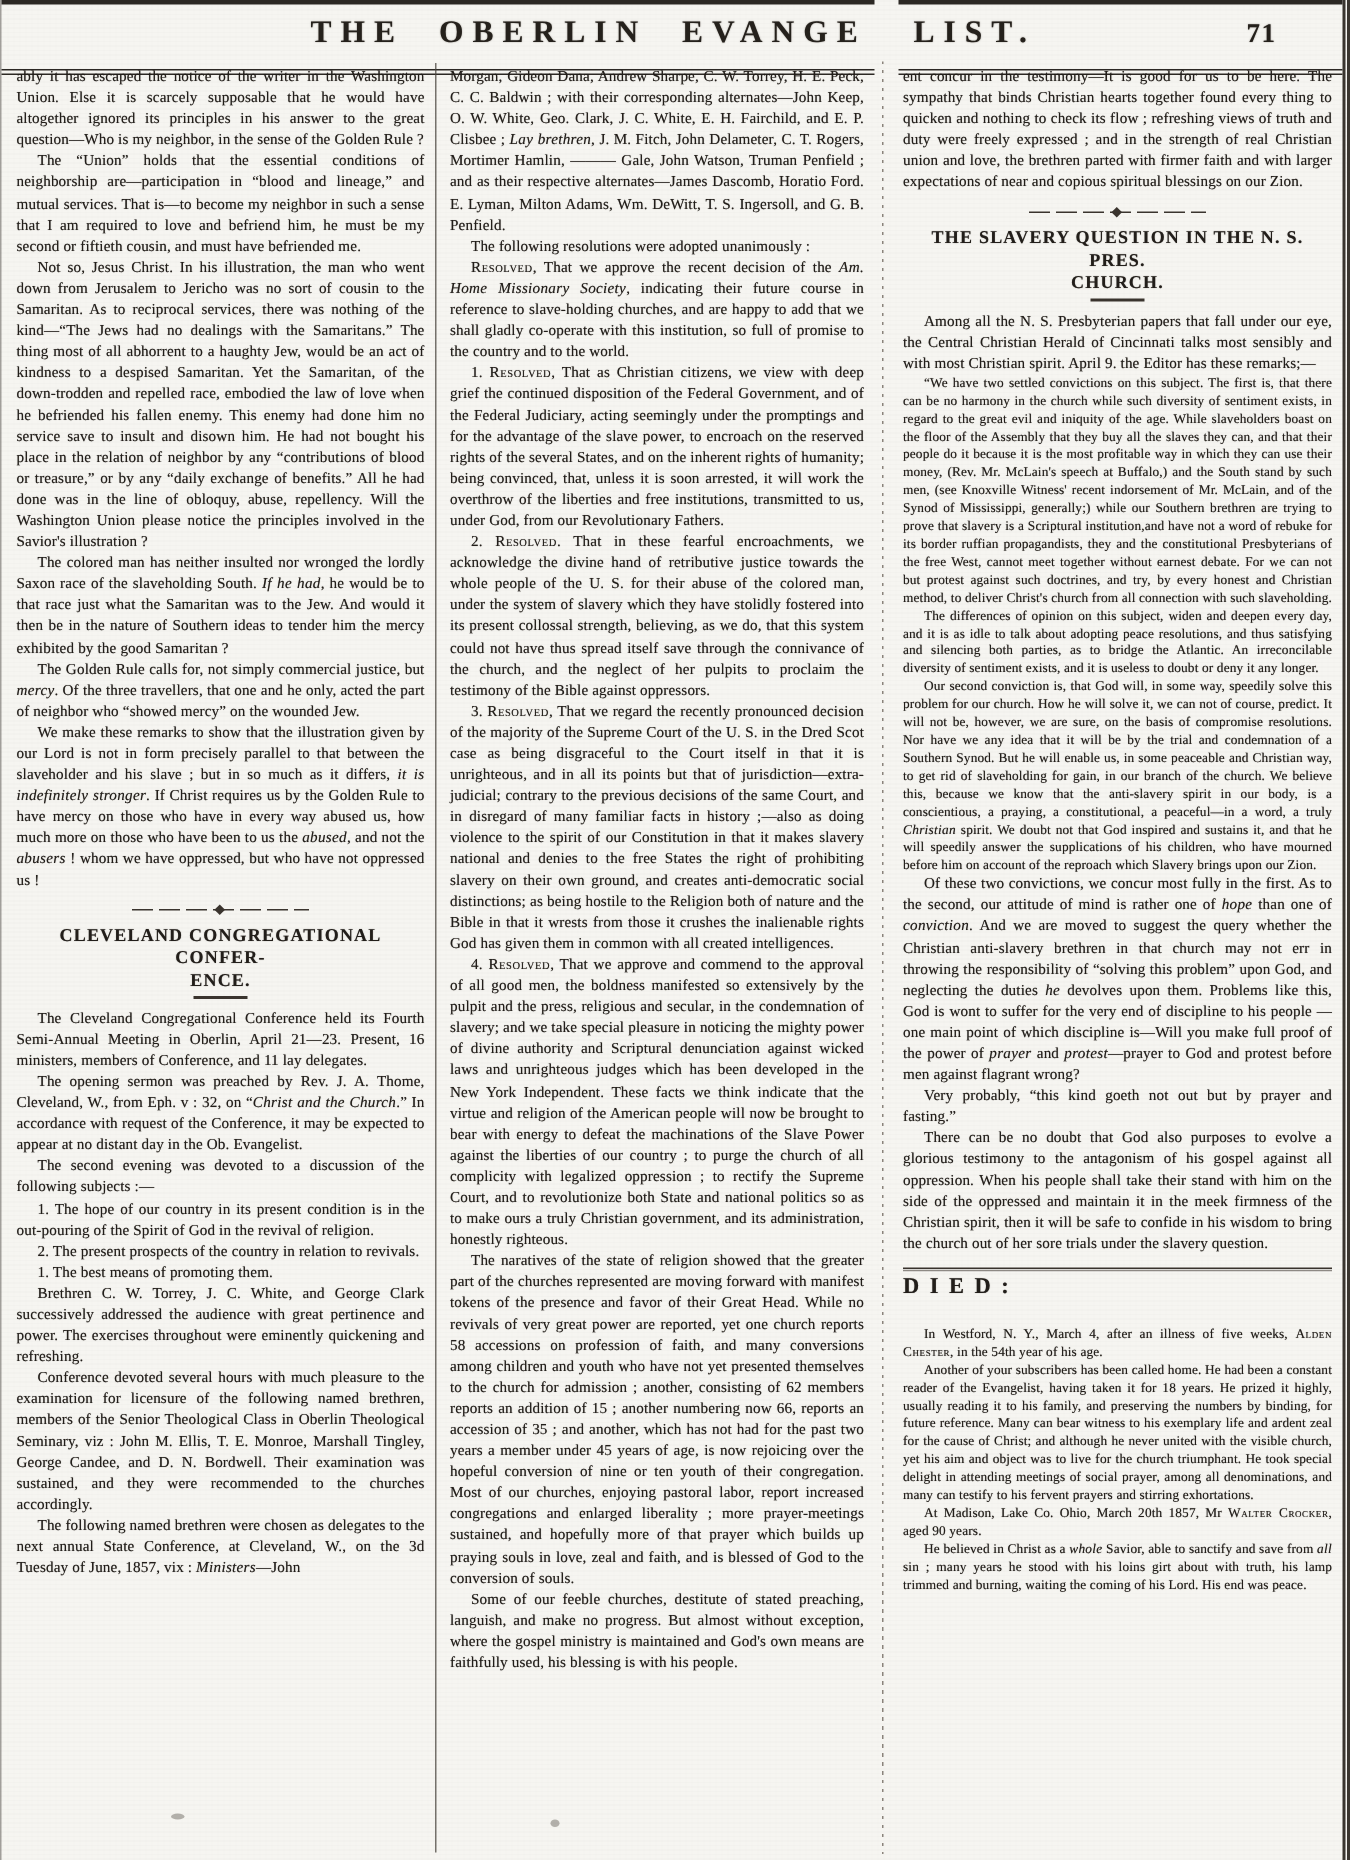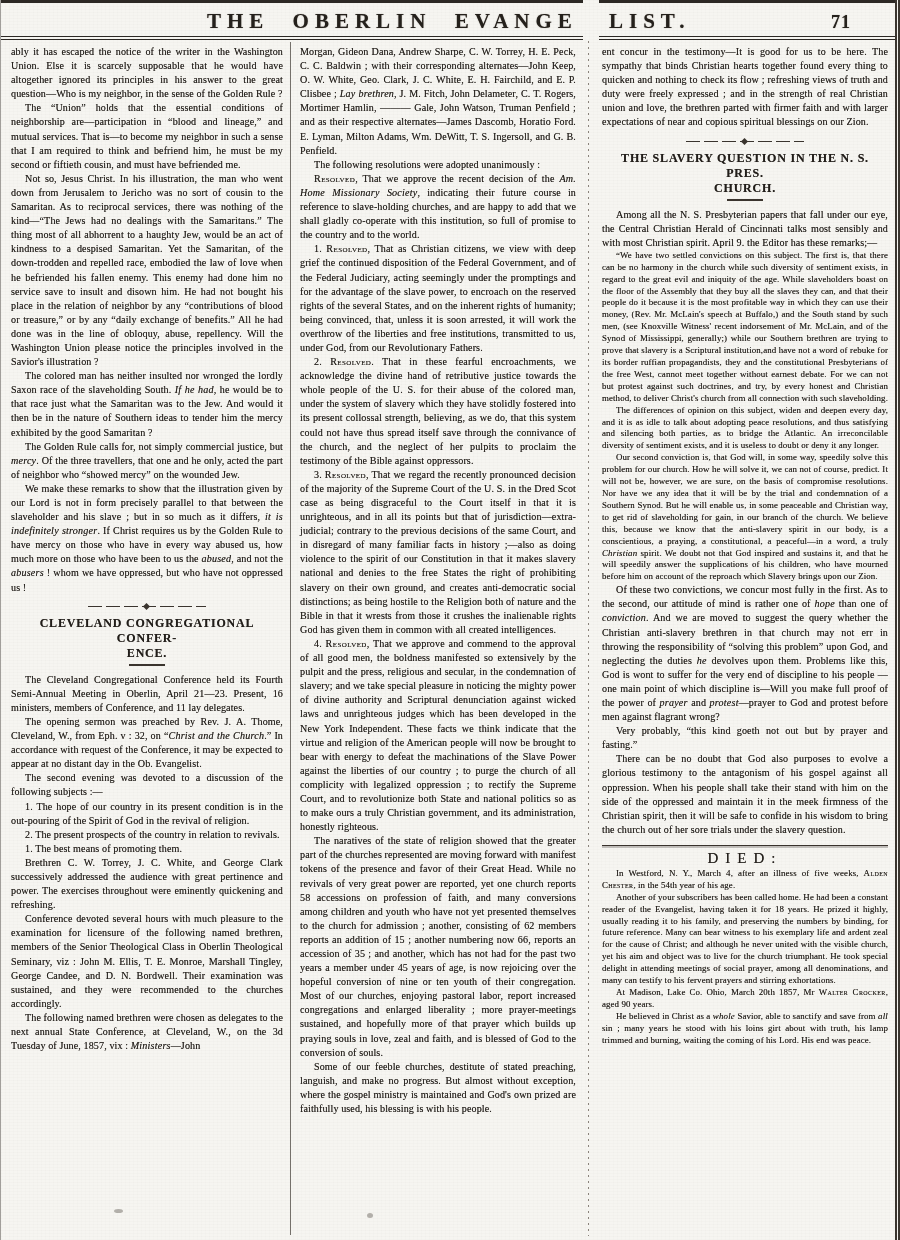--- a/index.html
+++ b/index.html
@@ -13,21 +13,21 @@
     background-color:#f6f5f1;
     background-image:
       repeating-linear-gradient(0deg, rgba(60,50,40,0.014) 0 1px, transparent 1px 3px),
       repeating-linear-gradient(90deg, rgba(60,50,40,0.012) 0 1px, transparent 1px 4px);
     color:#221e1a;
     border-right:5px double #3a352f;
     border-left:1px solid rgba(60,55,50,.45);
   }
   
   .masthead{position:absolute;top:0;left:0;right:0;height:41px;}
-  .mast-seg{position:absolute;top:0;height:40px;box-sizing:border-box;
+  .mast-seg{position:absolute;top:0;height:50px;box-sizing:border-box;
     border-top:3px solid #2c2824;border-bottom:4px double #2c2824;}
   .seg-left{left:0;width:582px;}
   .seg-right{left:598px;right:0;}
   .mast-title{
     position:absolute;top:6px;font-weight:bold;font-size:21px;
     letter-spacing:6px;word-spacing:12px;color:#25211c;
     text-shadow:0 0 1px rgba(40,30,20,.5);white-space:nowrap;
   }
   .title-left{left:206px;}
   .title-right{left:10px;}
@@ -51,21 +51,21 @@
     text-shadow:0 0 .5px rgba(30,25,20,.6);letter-spacing:.1px;}
   .para.noindent{text-indent:0;}
   .para.small{font-size:8.9px;line-height:11.9px;}
   .para i{letter-spacing:.2px;}
   .sc{font-variant:small-caps;letter-spacing:.4px;}
   .article-heading{
     margin:7px 0 2px;text-align:center;font-size:12px;font-weight:bold;
     letter-spacing:.8px;line-height:15px;text-shadow:0 0 .6px rgba(30,25,20,.6);
   }
   .died-heading{
-    margin:4px 0 1px;text-align:center;font-size:15px;font-weight:normal;
+    margin:4px 0 17px;text-align:left;font-size:15px;font-weight:bold;
     letter-spacing:7px;text-shadow:0 0 .6px rgba(30,25,20,.6);
   }
   .sep-fancy{position:relative;width:118px;margin:9px auto 3px;height:5px;}
   .sep-fancy::before{content:'';position:absolute;left:0;right:0;top:2px;height:1px;
     background:repeating-linear-gradient(90deg,#3a342e 0 14px, transparent 14px 18px);}
   .sep-fancy::after{content:'';position:absolute;left:56px;top:0;width:5px;height:5px;
     background:#3a342e;transform:rotate(45deg);}
   .sep-short{width:36px;margin:3px auto 7px;border-top:2px solid #3a342e;}
   .rule-full{margin:8px 0 2px;border-top:1px solid #38322c;
     box-shadow:0 1.5px 0 rgba(56,50,44,.55);}
@@ -85,21 +85,21 @@
     </div>
     <div class="mast-seg seg-right">
       <div class="mast-title title-right">LIST.</div>
       <div class="page-number">71</div>
     </div>
   </header>
 
   <main class="columns">
     <section class="col col-1">
         <p class="para noindent">ably it has escaped the notice of the writer in the Washington Union.  Else it is scarcely supposable that he would have altogether ignored its principles in his answer to the great question—Who is my neighbor, in the sense of the Golden Rule ?</p>
-        <p class="para">The “Union” holds that the essential conditions of neighborship are—participation in “blood and lineage,” and mutual services.  That is—to become my neighbor in such a sense that I am required to think and befriend him, he must be my second or fiftieth cousin, and must have befriended me.</p>
+        <p class="para">The “Union” holds that the essential conditions of neighborship are—participation in “blood and lineage,” and mutual services.  That is—to become my neighbor in such a sense that I am required to love and befriend him, he must be my second or fiftieth cousin, and must have befriended me.</p>
         <p class="para">Not so, Jesus Christ.  In his illustration, the man who went down from Jerusalem to Jericho was no sort of cousin to the Samaritan.  As to reciprocal services, there was nothing of the kind—“The Jews had no dealings with the Samaritans.”  The thing most of all abhorrent to a haughty Jew, would be an act of kindness to a despised Samaritan.  Yet the Samaritan, of the down-trodden and repelled race, embodied the law of love when he befriended his fallen enemy.  This enemy had done him no service save to insult and disown him.  He had not bought his place in the relation of neighbor by any “contributions of blood or treasure,” or by any “daily exchange of benefits.”  All he had done was in the line of obloquy, abuse, repellency.  Will the Washington Union please notice the principles involved in the Savior's illustration ?</p>
         <p class="para">The colored man has neither insulted nor wronged the lordly Saxon race of the slaveholding South.  <i>If he had</i>, he would be to that race just what the Samaritan was to the Jew.  And would it then be in the nature of Southern ideas to tender him the mercy exhibited by the good Samaritan ?</p>
         <p class="para">The Golden Rule calls for, not simply commercial justice, but <i>mercy</i>.  Of the three travellers, that one and he only, acted the part of neighbor who “showed mercy” on the wounded Jew.</p>
         <p class="para">We make these remarks to show that the illustration given by our Lord is not in form precisely parallel to that between the slaveholder and his slave ; but in so much as it differs, <i>it is indefinitely stronger</i>.  If Christ requires us by the Golden Rule to have mercy on those who have in every way abused us, how much more on those who have been to us the <i>abused</i>, and not the <i>abusers</i> !  whom we have oppressed, but who have not oppressed us !</p>
         <div class="sep-fancy"></div>
         <h2 class="article-heading">CLEVELAND CONGREGATIONAL CONFER-<br>ENCE.</h2>
         <div class="sep-short"></div>
         <p class="para">The Cleveland Congregational Conference held its Fourth Semi-Annual Meeting in Oberlin, April 21—23. Present, 16 ministers, members of Conference, and 11 lay delegates.</p>
         <p class="para">The opening sermon was preached by Rev. J. A. Thome, Cleveland, W., from Eph. v : 32, on “<i>Christ and the Church</i>.”  In accordance with request of the Conference, it may be expected to appear at no distant day in the Ob. Evangelist.</p>
         <p class="para">The second evening was devoted to a discussion of the following subjects :—</p>
@@ -113,21 +113,21 @@
     <div class="divider-solid"></div>
     <section class="col col-2">
         <p class="para noindent">Morgan, Gideon Dana, Andrew Sharpe, C. W. Torrey, H. E. Peck, C. C. Baldwin ; with their corresponding alternates—John Keep, O. W. White, Geo. Clark, J. C. White, E. H. Fairchild, and E. P. Clisbee ; <i>Lay brethren</i>, J. M. Fitch, John Delameter, C. T. Rogers, Mortimer Hamlin, ——— Gale, John Watson, Truman Penfield ; and as their respective alternates—James Dascomb, Horatio Ford. E. Lyman, Milton Adams, Wm. DeWitt, T. S. Ingersoll, and G. B. Penfield.</p>
         <p class="para">The following resolutions were adopted unanimously :</p>
         <p class="para"><span class="sc">Resolved</span>, That we approve the recent decision of the <i>Am. Home Missionary Society</i>, indicating their future course in reference to slave-holding churches, and are happy to add that we shall gladly co-operate with this institution, so full of promise to the country and to the world.</p>
         <p class="para">1. <span class="sc">Resolved</span>, That as Christian citizens, we view with deep grief the continued disposition of the Federal Government, and of the Federal Judiciary, acting seemingly under the promptings and for the advantage of the slave power, to encroach on the reserved rights of the several States, and on the inherent rights of humanity; being convinced, that, unless it is soon arrested, it will work the overthrow of the liberties and free institutions, transmitted to us, under God, from our Revolutionary Fathers.</p>
         <p class="para">2. <span class="sc">Resolved</span>. That in these fearful encroachments, we acknowledge the divine hand of retributive justice towards the whole people of the U. S. for their abuse of the colored man, under the system of slavery which they have stolidly fostered into its present collossal strength, believing, as we do, that this system could not have thus spread itself save through the connivance of the church, and the neglect of her pulpits to proclaim the testimony of the Bible against oppressors.</p>
         <p class="para">3. <span class="sc">Resolved</span>, That we regard the recently pronounced decision of the majority of the Supreme Court of the U. S. in the Dred Scot case as being disgraceful to the Court itself in that it is unrighteous, and in all its points but that of jurisdiction—extra-judicial; contrary to the previous decisions of the same Court, and in disregard of many familiar facts in history ;—also as doing violence to the spirit of our Constitution in that it makes slavery national and denies to the free States the right of prohibiting slavery on their own ground, and creates anti-democratic social distinctions; as being hostile to the Religion both of nature and the Bible in that it wrests from those it crushes the inalienable rights God has given them in common with all created intelligences.</p>
         <p class="para">4. <span class="sc">Resolved</span>, That we approve and commend to the approval of all good men, the boldness manifested so extensively by the pulpit and the press, religious and secular, in the condemnation of slavery; and we take special pleasure in noticing the mighty power of divine authority and Scriptural denunciation against wicked laws and unrighteous judges which has been developed in the New York Independent.  These facts we think indicate that the virtue and religion of the American people will now be brought to bear with energy to defeat the machinations of the Slave Power against the liberties of our country ; to purge the church of all complicity with legalized oppression ; to rectify the Supreme Court, and to revolutionize both State and national politics so as to make ours a truly Christian government, and its administration, honestly righteous.</p>
         <p class="para">The naratives of the state of religion showed that the greater part of the churches represented are moving forward with manifest tokens of the presence and favor of their Great Head.  While no revivals of very great power are reported, yet one church reports 58 accessions on profession of faith, and many conversions among children and youth who have not yet presented themselves to the church for admission ; another, consisting of 62 members reports an addition of 15 ; another numbering now 66, reports an accession of 35 ; and another, which has not had for the past two years a member under 45 years of age, is now rejoicing over the hopeful conversion of nine or ten youth of their congregation.  Most of our churches, enjoying pastoral labor, report increased congregations and enlarged liberality ; more prayer-meetings sustained, and hopefully more of that prayer which builds up praying souls in love, zeal and faith, and is blessed of God to the conversion of souls.</p>
-        <p class="para">Some of our feeble churches, destitute of stated preaching, languish, and make no progress.  But almost without exception, where the gospel ministry is maintained and God's own prized are faithfully used, his blessing is with his people.</p>
+        <p class="para">Some of our feeble churches, destitute of stated preaching, languish, and make no progress.  But almost without exception, where the gospel ministry is maintained and God's own means are faithfully used, his blessing is with his people.</p>
       </section>
     <div class="seam"></div>
     <section class="col col-3">
         <p class="para noindent">ent concur in the testimony—It is good for us to be here. The sympathy that binds Christian hearts together found every thing to quicken and nothing to check its flow ; refreshing views of truth and duty were freely expressed ; and in the strength of real Christian union and love, the brethren parted with firmer faith and with larger expectations of near and copious spiritual blessings on our Zion.</p>
         <div class="sep-fancy"></div>
         <h2 class="article-heading">THE SLAVERY QUESTION IN THE N. S. PRES.<br>CHURCH.</h2>
         <div class="sep-short"></div>
         <p class="para">Among all the N. S. Presbyterian papers that fall under our eye, the Central Christian Herald of Cincinnati talks most sensibly and with most Christian spirit.  April 9. the Editor has these remarks;—</p>
         <p class="para small">“We have two settled convictions on this subject.  The first is, that there can be no harmony in the church while such diversity of sentiment exists, in regard to the great evil and iniquity of the age.  While slaveholders boast on the floor of the Assembly that they buy all the slaves they can, and that their people do it because it is the most profitable way in which they can use their money, (Rev. Mr. McLain's speech at Buffalo,) and the South stand by such men, (see Knoxville Witness' recent indorsement of Mr. McLain, and of the Synod of Mississippi, generally;) while our Southern brethren are trying to prove that slavery is a Scriptural institution,and have not a word of rebuke for its border ruffian propagandists, they and the constitutional Presbyterians of the free West, cannot meet together without earnest debate.  For we can not but protest against such doctrines, and try, by every honest and Christian method, to deliver Christ's church from all connection with such slaveholding.</p>
         <p class="para small">The differences of opinion on this subject, widen and deepen every day, and it is as idle to talk about adopting peace resolutions, and thus satisfying and silencing both parties, as to bridge the Atlantic.  An irreconcilable diversity of sentiment exists, and it is useless to doubt or deny it any longer.</p>

